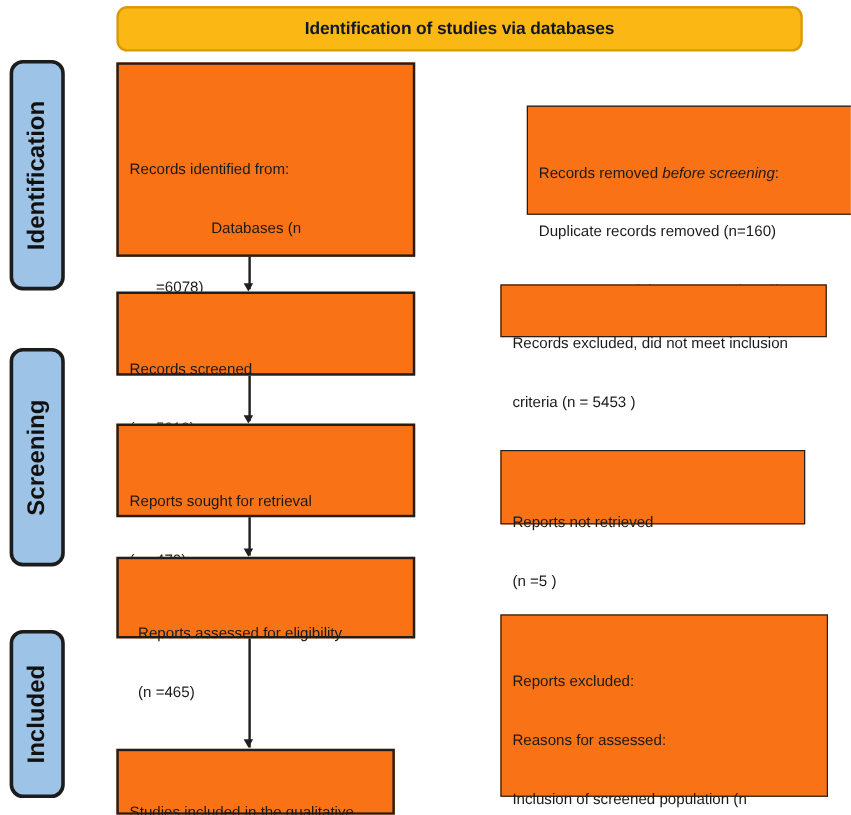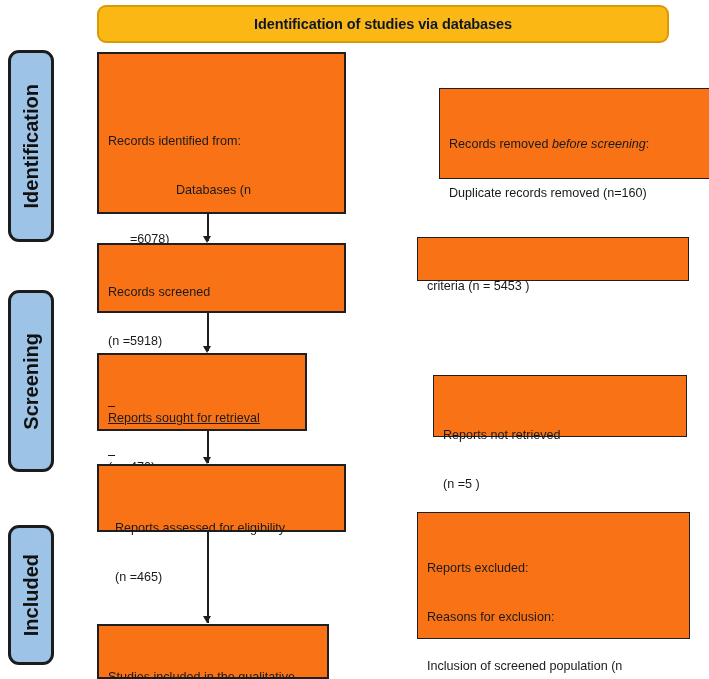--- a/index.html
+++ b/index.html
@@ -73,30 +73,30 @@
     padding: 6px 9px;
     font-size: 12.6px;
     line-height: 1.30;
     color: #1a1a1a;
     white-space: pre-wrap;
   }
   .box.thin { border-width: 1.5px; }
 
   
   .box-identified   { left: 97px; top: 52px;  width: 249px; height: 162px; padding-top: 46px; }
-  .box-screened     { left: 97px; top: 243px; width: 249px; height: 70px; padding-top: 6px; }
-  .box-sought       { left: 97px; top: 353px; width: 210px; height: 78px; padding-top: 22px; text-decoration: underline; }
+  .box-screened     { left: 97px; top: 243px; width: 249px; height: 70px; padding-top: 22px; }
+  .box-sought       { left: 97px; top: 353px; width: 249px; height: 78px; padding-top: 22px; }
   .box-assessed     { left: 97px; top: 464px; width: 249px; height: 68px; padding-top: 21px; padding-left: 16px; }
   .box-included     { left: 97px; top: 624px; width: 232px; height: 55px; padding-top: 10px; }
 
   
   .box-removed      { left: 439px; top: 88px;  width: 275px; height: 91px;  padding-top: 14px; }
   .box-excluded1    { left: 417px; top: 237px; width: 272px; height: 44px;  padding-top: 7px; }
-  .box-notretrieved { left: 417px; top: 375px; width: 254px; height: 62px;  padding-top: 18px; margin-left: 16px; }
-  .box-excluded2    { left: 417px; top: 512px; width: 273px; height: 127px; padding-top: 14px; }
+  .box-notretrieved { left: 417px; top: 375px; width: 254px; height: 62px;  padding-top: 18px; }
+  .box-excluded2    { left: 417px; top: 512px; width: 273px; height: 152px; padding-top: 14px; }
 
   .indent-1 { display: inline-block; width: 68px; }
   .indent-2 { display: inline-block; width: 22px; }
   .indent-3 { display: inline-block; width: 78px; }
   .ital { font-style: italic; }
 
   
   .vline {
     position: absolute;
     width: 1.6px;
@@ -162,31 +162,32 @@
   
 </div>
 
 <div class="box thin box-removed">
   <div><span>Records removed </span><span class="ital">before screening</span><span>:</span></div>
   <div>Duplicate records removed (n=160)</div>
   <div><span class="indent-3"></span><span>Other reasons  (n = 0)</span></div>
 </div>
 
 <div class="box thin box-excluded1">
+  <div>Records excluded, did not meet inclusion</div>
   <div>criteria (n = 5453 )</div>
 </div>
 
 <div class="box thin box-notretrieved">
   <div>Reports not retrieved</div>
   <div>(n =5 )</div>
 </div>
 
 <div class="box thin box-excluded2">
   <div>Reports excluded:</div>
-  <div>Reasons for exclusion:</div>
+  <div>Reasons for assessed:</div>
   <div>Inclusion of screened population (n</div>
   
   
   
   
   
 </div>
 
 <div class="vline a1-line"></div>
 <div class="arrowhead a1-head"></div>

